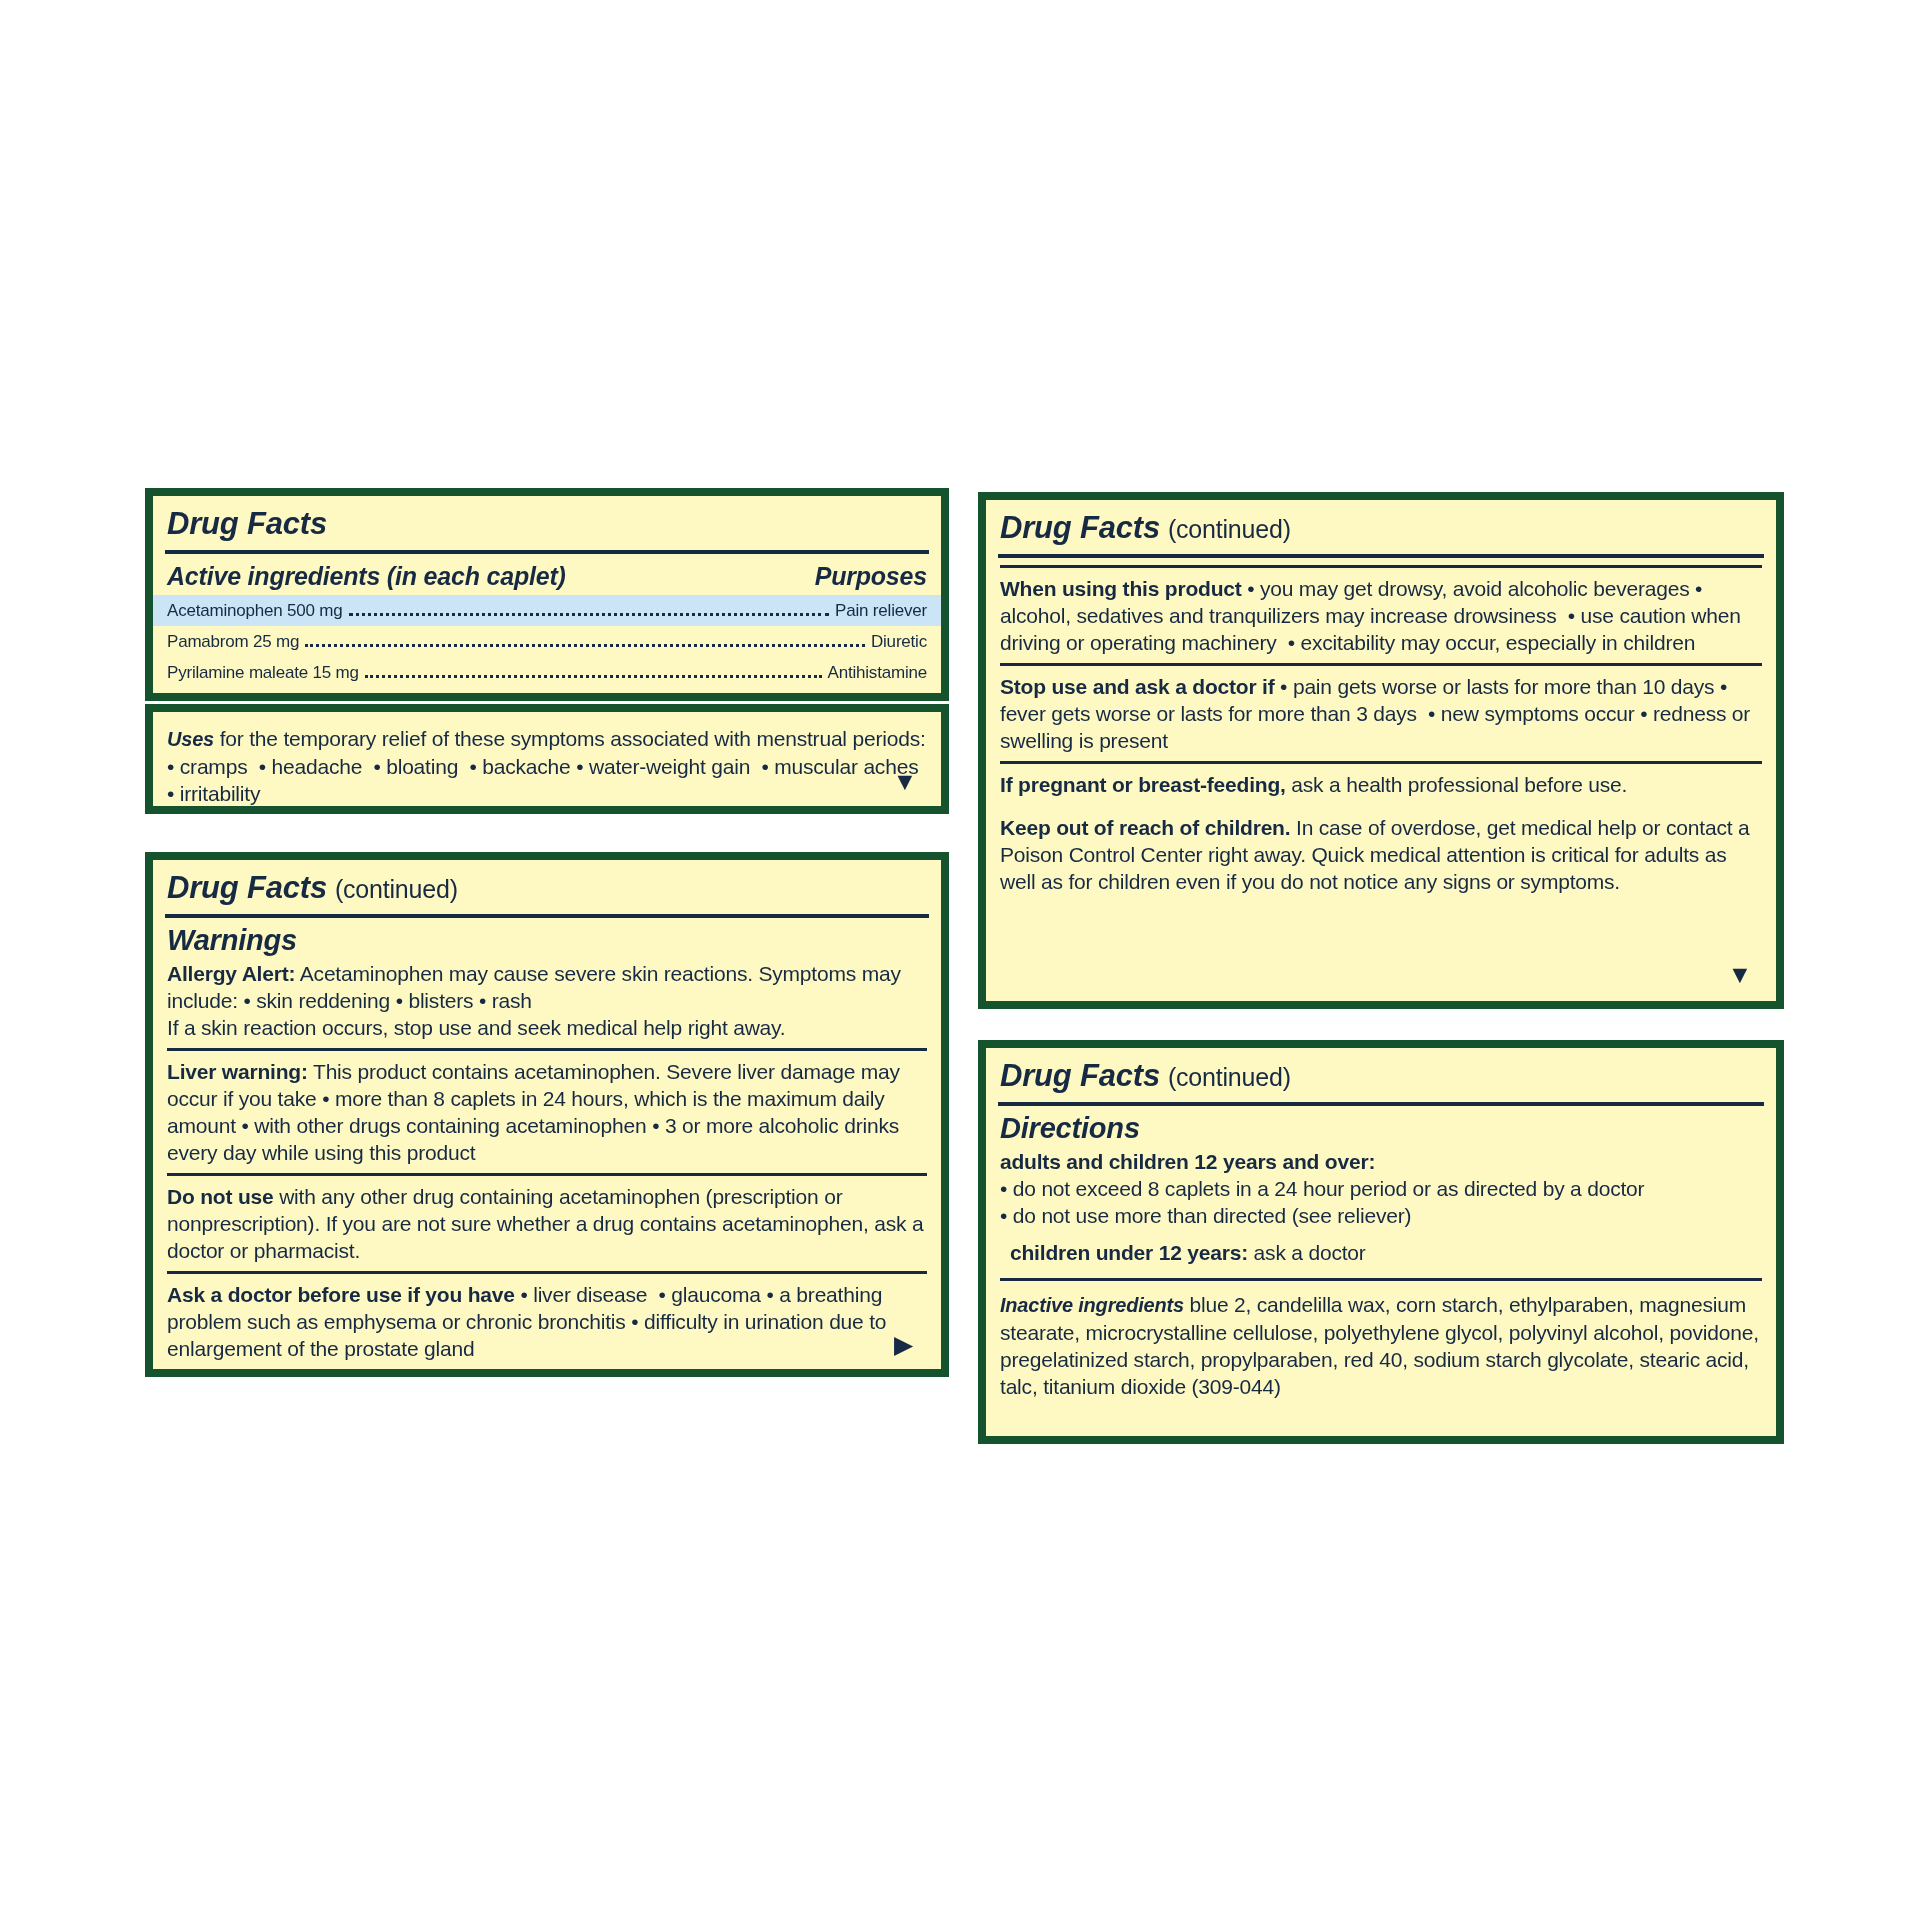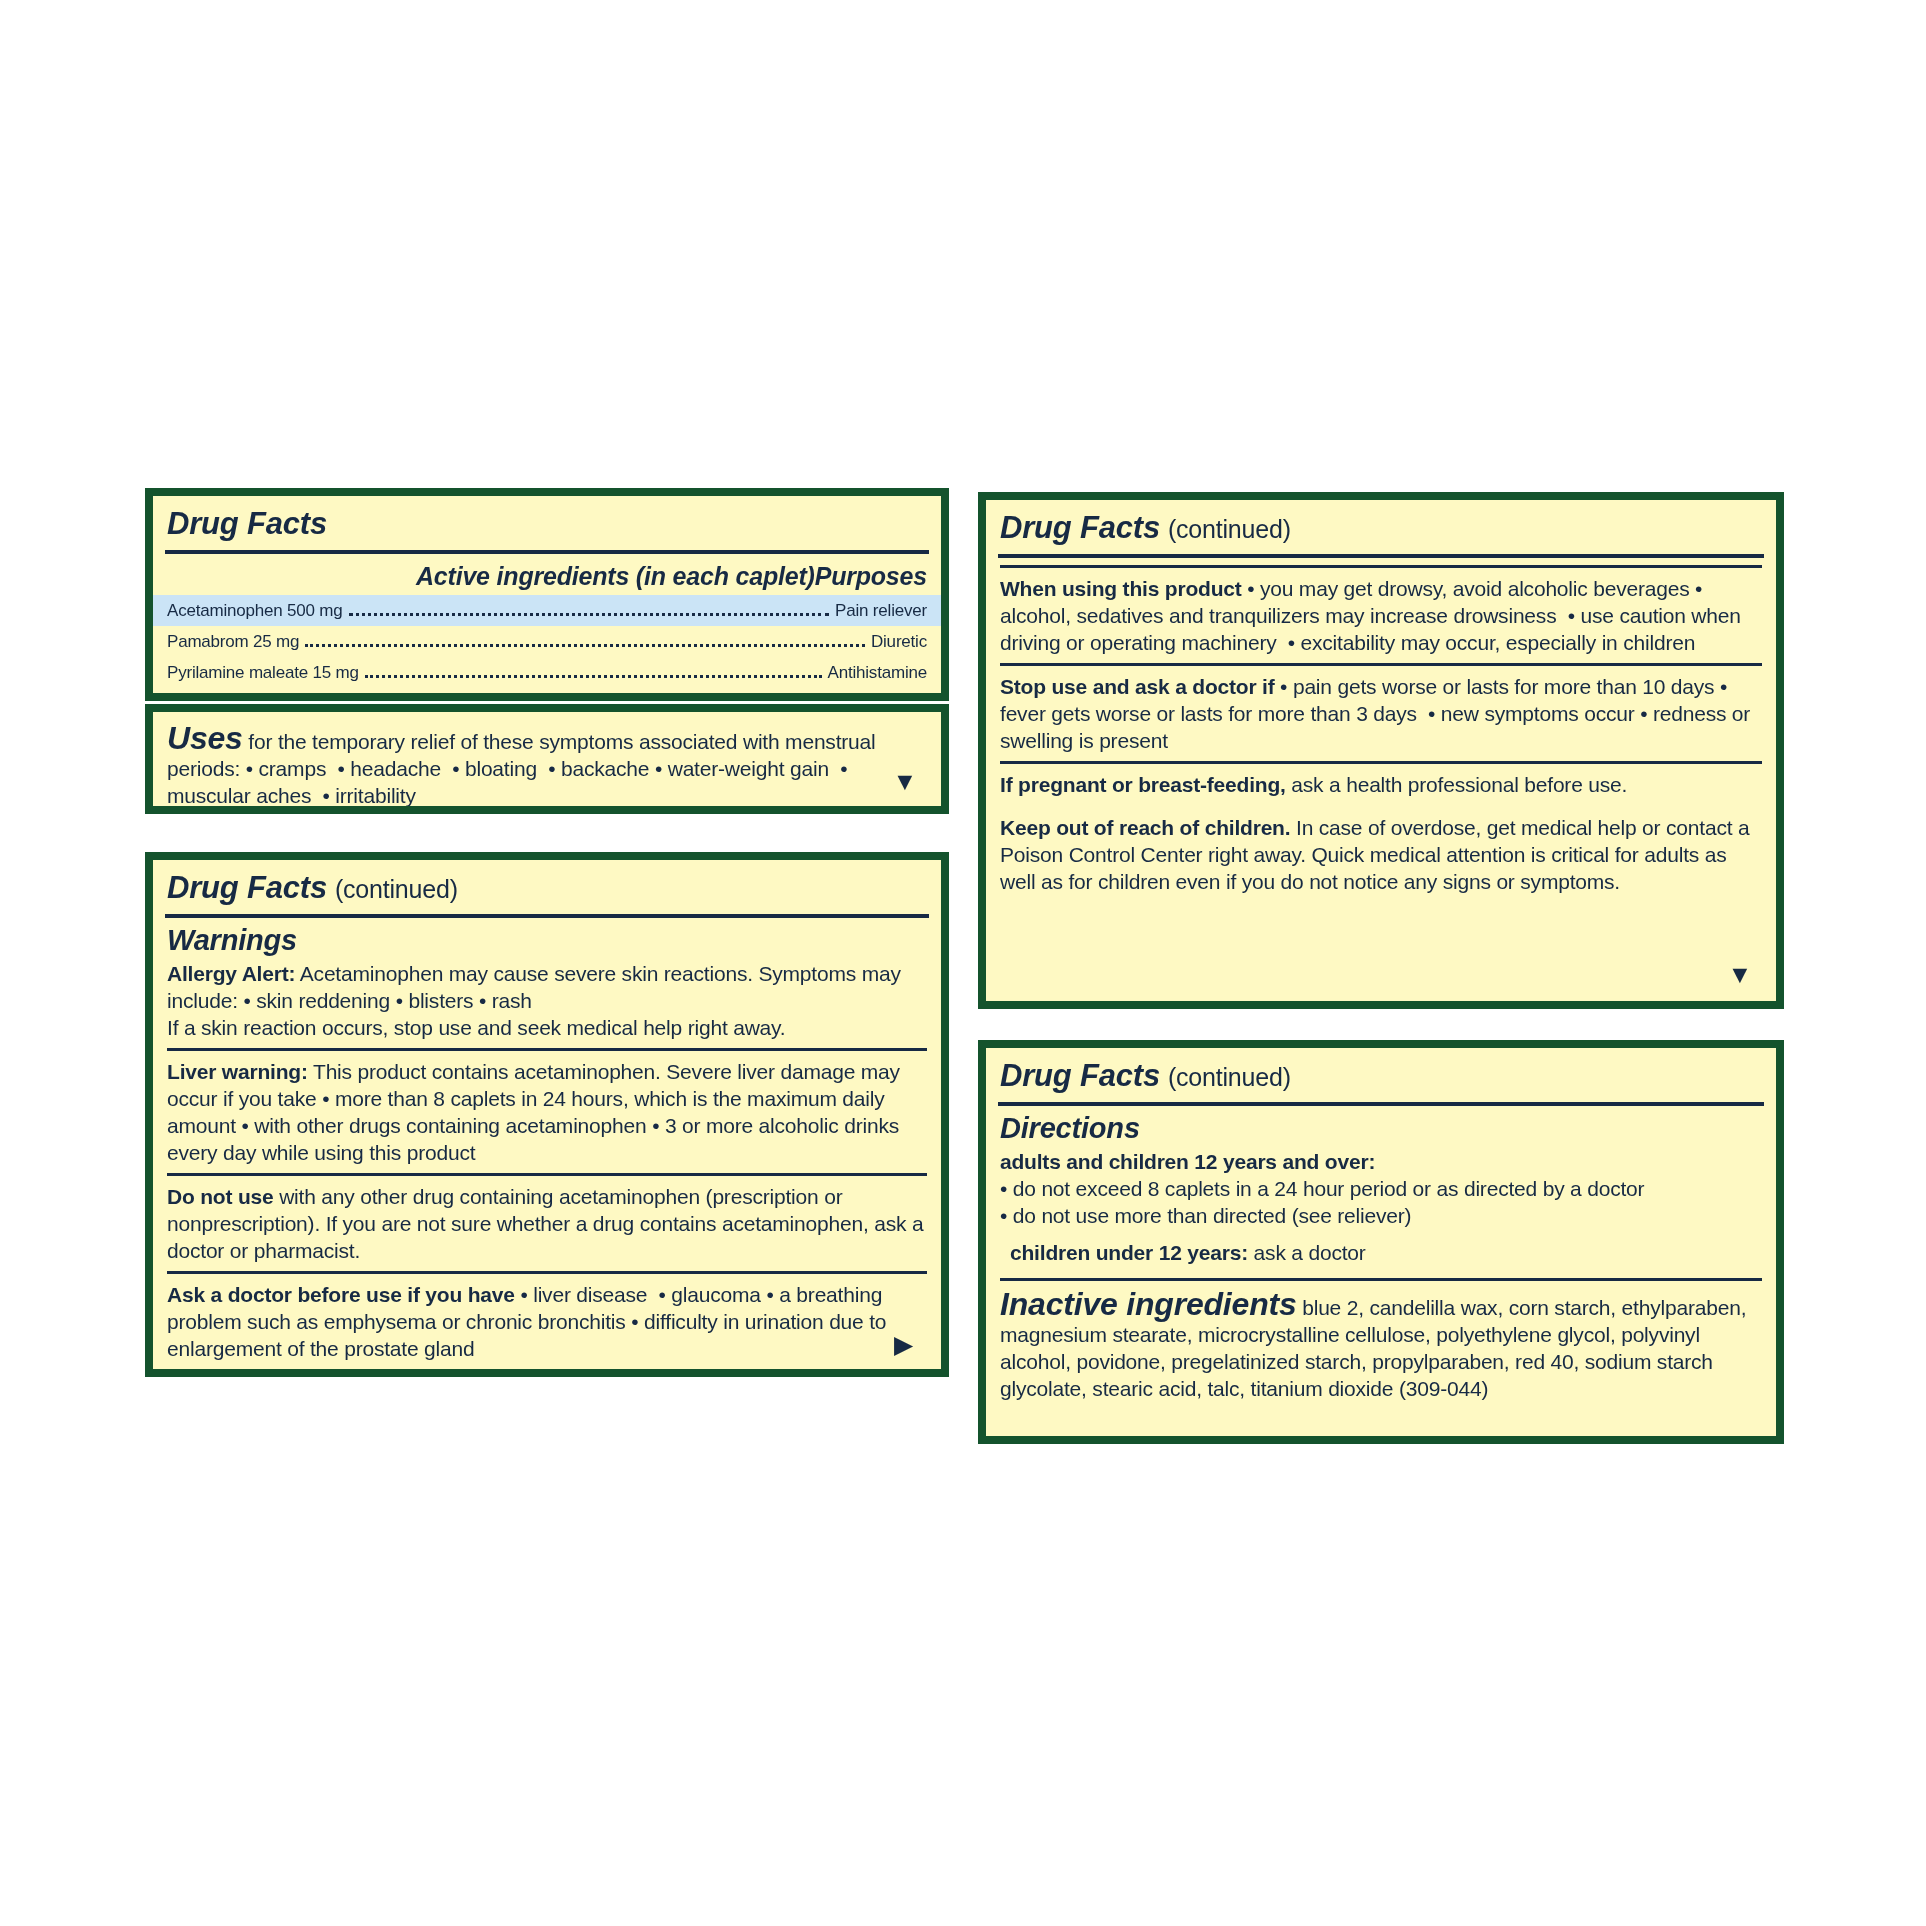--- a/index.html
+++ b/index.html
@@ -14,28 +14,28 @@
     overflow:hidden;
   }
   .pad { padding:10px 14px 8px 14px; }
   .titlebar { padding:10px 14px 0 14px; white-space:nowrap; }
   .df-title { font-weight:700; font-style:italic; font-size:31px; }
   .continued { font-size:25px; margin-left:8px; }
   .rule { height:4px; background:#172a44; margin:6px 12px; }
   .rule.title-rule { margin-top:8px; }
   .thin-rule { height:3px; background:#172a44; margin:7px 0; }
   .sec-heading { font-weight:700; font-style:italic; font-size:29px; margin:2px 0 3px 0; }
-  .big-lead { font-weight:700; font-style:italic; font-size:32px; }
+  .big-lead { font-weight:700; font-style:italic; font-size:20px; }
   p.para { font-size:21px; line-height:27px; margin:3px 0; }
   p.para .lead { font-weight:700; }
   p.para .body { white-space:pre-wrap; }
   .blk { display:block; white-space:pre-wrap; }
   
   .tbl-header {
-    display:flex; justify-content:flex-end; align-items:baseline;
+    display:flex; justify-content:space-between; align-items:baseline;
     font-weight:700; font-style:italic; font-size:25px; padding:2px 14px 4px 14px;
   }
   .ing-row {
     display:flex; align-items:baseline; font-size:17px; line-height:26px;
     padding:3px 14px 2px 14px; white-space:nowrap;
   }
   .ing-row.highlight { background:#cbe4f6; }
   .leader { flex:1; border-bottom:3px dotted #172a44; margin:0 6px 5px 6px; min-width:20px; }
   .arrow {
     position:absolute; font-size:25px; color:#172a44; line-height:1;

